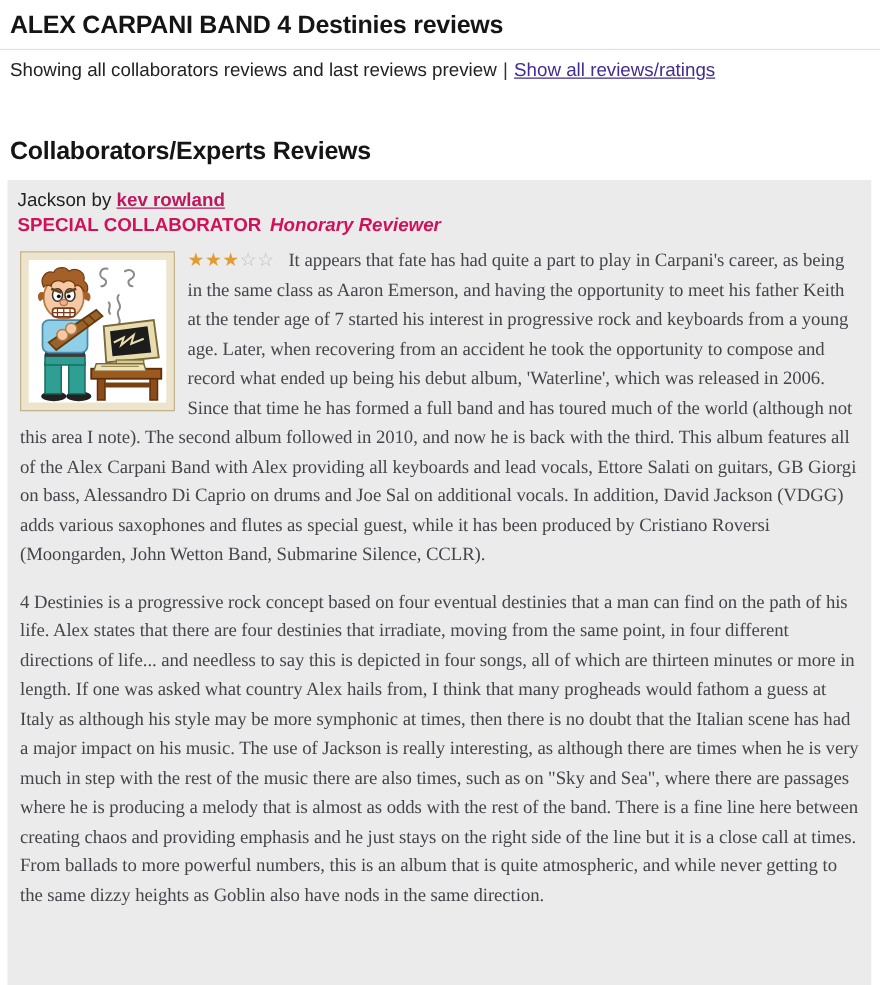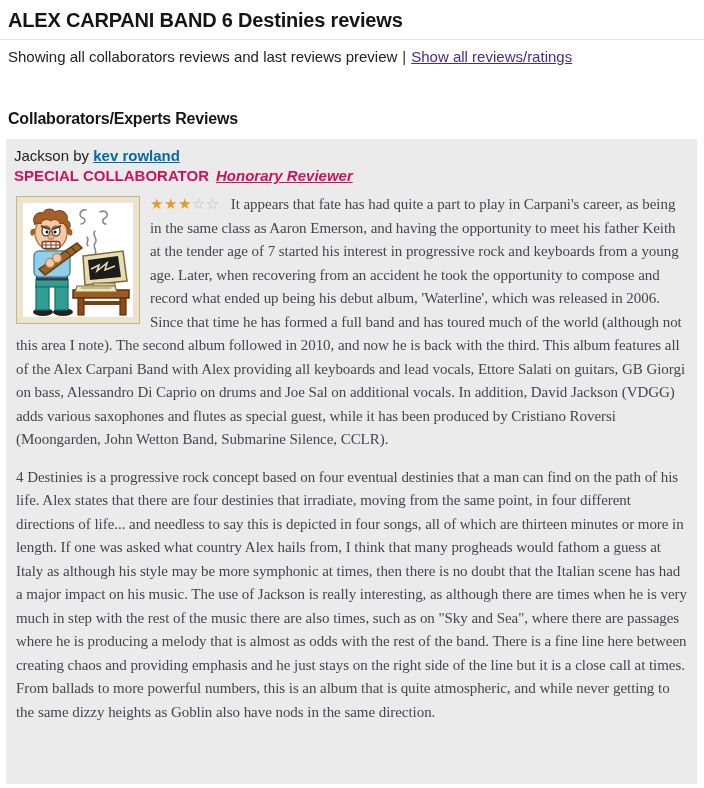--- a/index.html
+++ b/index.html
@@ -29,53 +29,52 @@
     color: #222222;
     margin: 8px 8px 6px 8px;
   }
   .subtitle-sep { margin: 0 5px; color: #333; }
   a.link {
     color: #432c8f;
     text-decoration: underline;
     cursor: pointer;
   }
   .section-heading {
-    font-size: 16px;
+    font-size: 20px;
     font-weight: bold;
     color: #151515;
     margin: 45px 8px 11px 8px;
     letter-spacing: -0.2px;
   }
   .review-box {
     margin: 0 7px 0 6px;
     background: #ebebeb;
     padding: 8px 6px 12px 6px;
     min-height: 645px;
   }
   .review-byline {
     font-size: 15px;
     color: #222222;
     margin: 0 0 3px 2px;
   }
   .reviewer-link {
-    color: #0369a1;
+    color: #be185d;
     font-weight: bold;
     text-decoration: underline;
     cursor: pointer;
   }
   .role-line {
     font-size: 15px;
     font-weight: bold;
     color: #d11159;
     margin: 0 0 9px 2px;
   }
   .role-detail {
     font-style: italic;
     margin-left: 7px;
-    text-decoration: underline;
   }
   .review-text {
     font-size: 15px;
     line-height: 23.5px;
     color: #46454c;
     letter-spacing: -0.05px;
     font-family: Liberation Serif, serif;
   }
   .para { margin: 0 2px 14px 4px; }
   .para:last-child { margin-bottom: 0; }
@@ -101,21 +100,21 @@
     vertical-align: baseline;
   }
   .stars-filled { color: #e29a33; }
   .stars-empty  { color: #bdbbb2; }
 </style>
 </head>
 <body>
 
 <div>
 
-  <h1 class="page-title">ALEX CARPANI BAND 6 Destinies reviews</h1>
+  <h1 class="page-title">ALEX CARPANI BAND 4 Destinies reviews</h1>
   <hr class="title-rule">
 
   <div class="subtitle-line">
     <span>Showing all collaborators reviews and last reviews preview</span><span class="subtitle-sep">|</span><a class="link" href="#">Show all reviews/ratings</a>
   </div>
 
   <h2 class="section-heading">Collaborators/Experts Reviews</h2>
 
   <div class="review-box">
 

